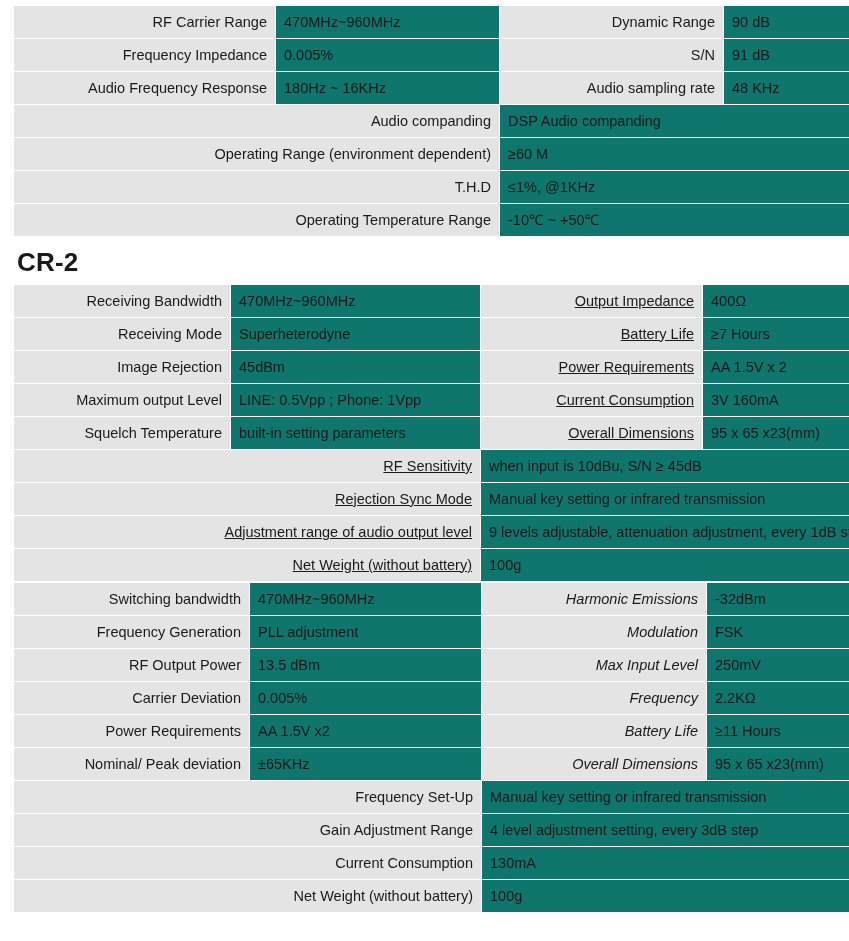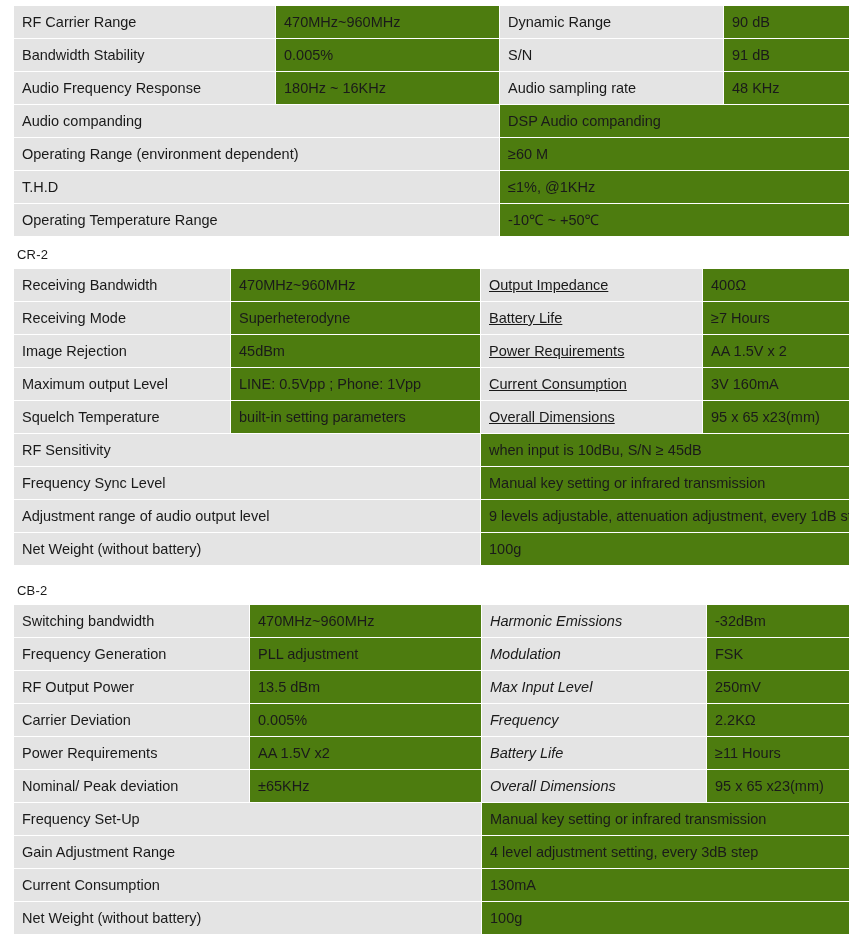--- a/index.html
+++ b/index.html
@@ -33,44 +33,45 @@
     padding: 0 8px;
     height: 32px;
     font-size: 14.5px;
     line-height: 1.15;
     vertical-align: middle;
     white-space: nowrap;
     overflow: hidden;
   }
   .lbl {
     background: #e4e4e4;
+    text-align: right;
   }
   .val {
-    background: #4d7c0f;
+    background: #0f766e;
   }
   .sec-title {
-    font-size: 13px;
-    font-weight: 400;
+    font-size: 26px;
+    font-weight: 700;
     color: #1a1a1a;
     letter-spacing: 0.2px;
   }
   
   .t1 { margin-top: 5px; }
   .t1 .c1 { width: 245px; }
   .t1 .c2 { width: 207px; }
   .t1 .c3 { width: 207px; }
   .t1 .c4 { width: 164px; }
   .t1 .wide-lbl { width: 452px; }
   
   .t2-title { margin: 10px 0 6px 4px; }
   .t2 .c1 { width: 200px; }
   .t2 .c2 { width: 233px; }
   .t2 .c3 { width: 205px; text-decoration: underline; }
   .t2 .c4 { width: 185px; }
-  .t2 .wide-lbl { width: 332px; }
+  .t2 .wide-lbl { width: 332px; text-decoration: underline; }
   
   .t3-title { margin: 17px 0 6px 4px; }
   .t3 .c1 { width: 219px; }
   .t3 .c2 { width: 215px; }
   .t3 .c3 { width: 208px; font-style: italic; }
   .t3 .c4 { width: 181px; }
   .t3 .wide-lbl { width: 332px; }
 </style>
 </head>
 <body>
@@ -79,21 +80,21 @@
 
   <table class="spec-table t1">
     <tbody>
       <tr>
         <td class="lbl c1">RF Carrier Range</td>
         <td class="val c2">470MHz~960MHz</td>
         <td class="lbl c3">Dynamic Range</td>
         <td class="val c4">90 dB</td>
       </tr>
       <tr>
-        <td class="lbl c1">Bandwidth Stability</td>
+        <td class="lbl c1">Frequency Impedance</td>
         <td class="val c2">0.005%</td>
         <td class="lbl c3">S/N</td>
         <td class="val c4">91 dB</td>
       </tr>
       <tr>
         <td class="lbl c1">Audio Frequency Response</td>
         <td class="val c2">180Hz ~ 16KHz</td>
         <td class="lbl c3">Audio sampling rate</td>
         <td class="val c4">48 KHz</td>
       </tr>
@@ -147,35 +148,34 @@
         <td class="lbl c1">Squelch  Temperature</td>
         <td class="val c2">built-in setting parameters</td>
         <td class="lbl c3">Overall Dimensions</td>
         <td class="val c4">95 x 65 x23(mm)</td>
       </tr>
       <tr>
         <td class="lbl wide-lbl" colspan="2">RF Sensitivity</td>
         <td class="val" colspan="2">when input is 10dBu, S/N ≥ 45dB</td>
       </tr>
       <tr>
-        <td class="lbl wide-lbl" colspan="2">Frequency Sync Level</td>
+        <td class="lbl wide-lbl" colspan="2">Rejection Sync Mode</td>
         <td class="val" colspan="2">Manual key setting or infrared transmission</td>
       </tr>
       <tr>
         <td class="lbl wide-lbl" colspan="2">Adjustment range of audio output level</td>
         <td class="val" colspan="2">9 levels adjustable, attenuation adjustment, every 1dB step</td>
       </tr>
       <tr>
         <td class="lbl wide-lbl" colspan="2">Net Weight (without battery)</td>
         <td class="val" colspan="2">100g</td>
       </tr>
     </tbody>
   </table>
 
-  <div class="sec-title t3-title">CB-2</div>
   <table class="spec-table t3">
     <tbody>
       <tr>
         <td class="lbl c1">Switching bandwidth</td>
         <td class="val c2">470MHz~960MHz</td>
         <td class="lbl c3">Harmonic Emissions</td>
         <td class="val c4">-32dBm</td>
       </tr>
       <tr>
         <td class="lbl c1">Frequency Generation</td>

